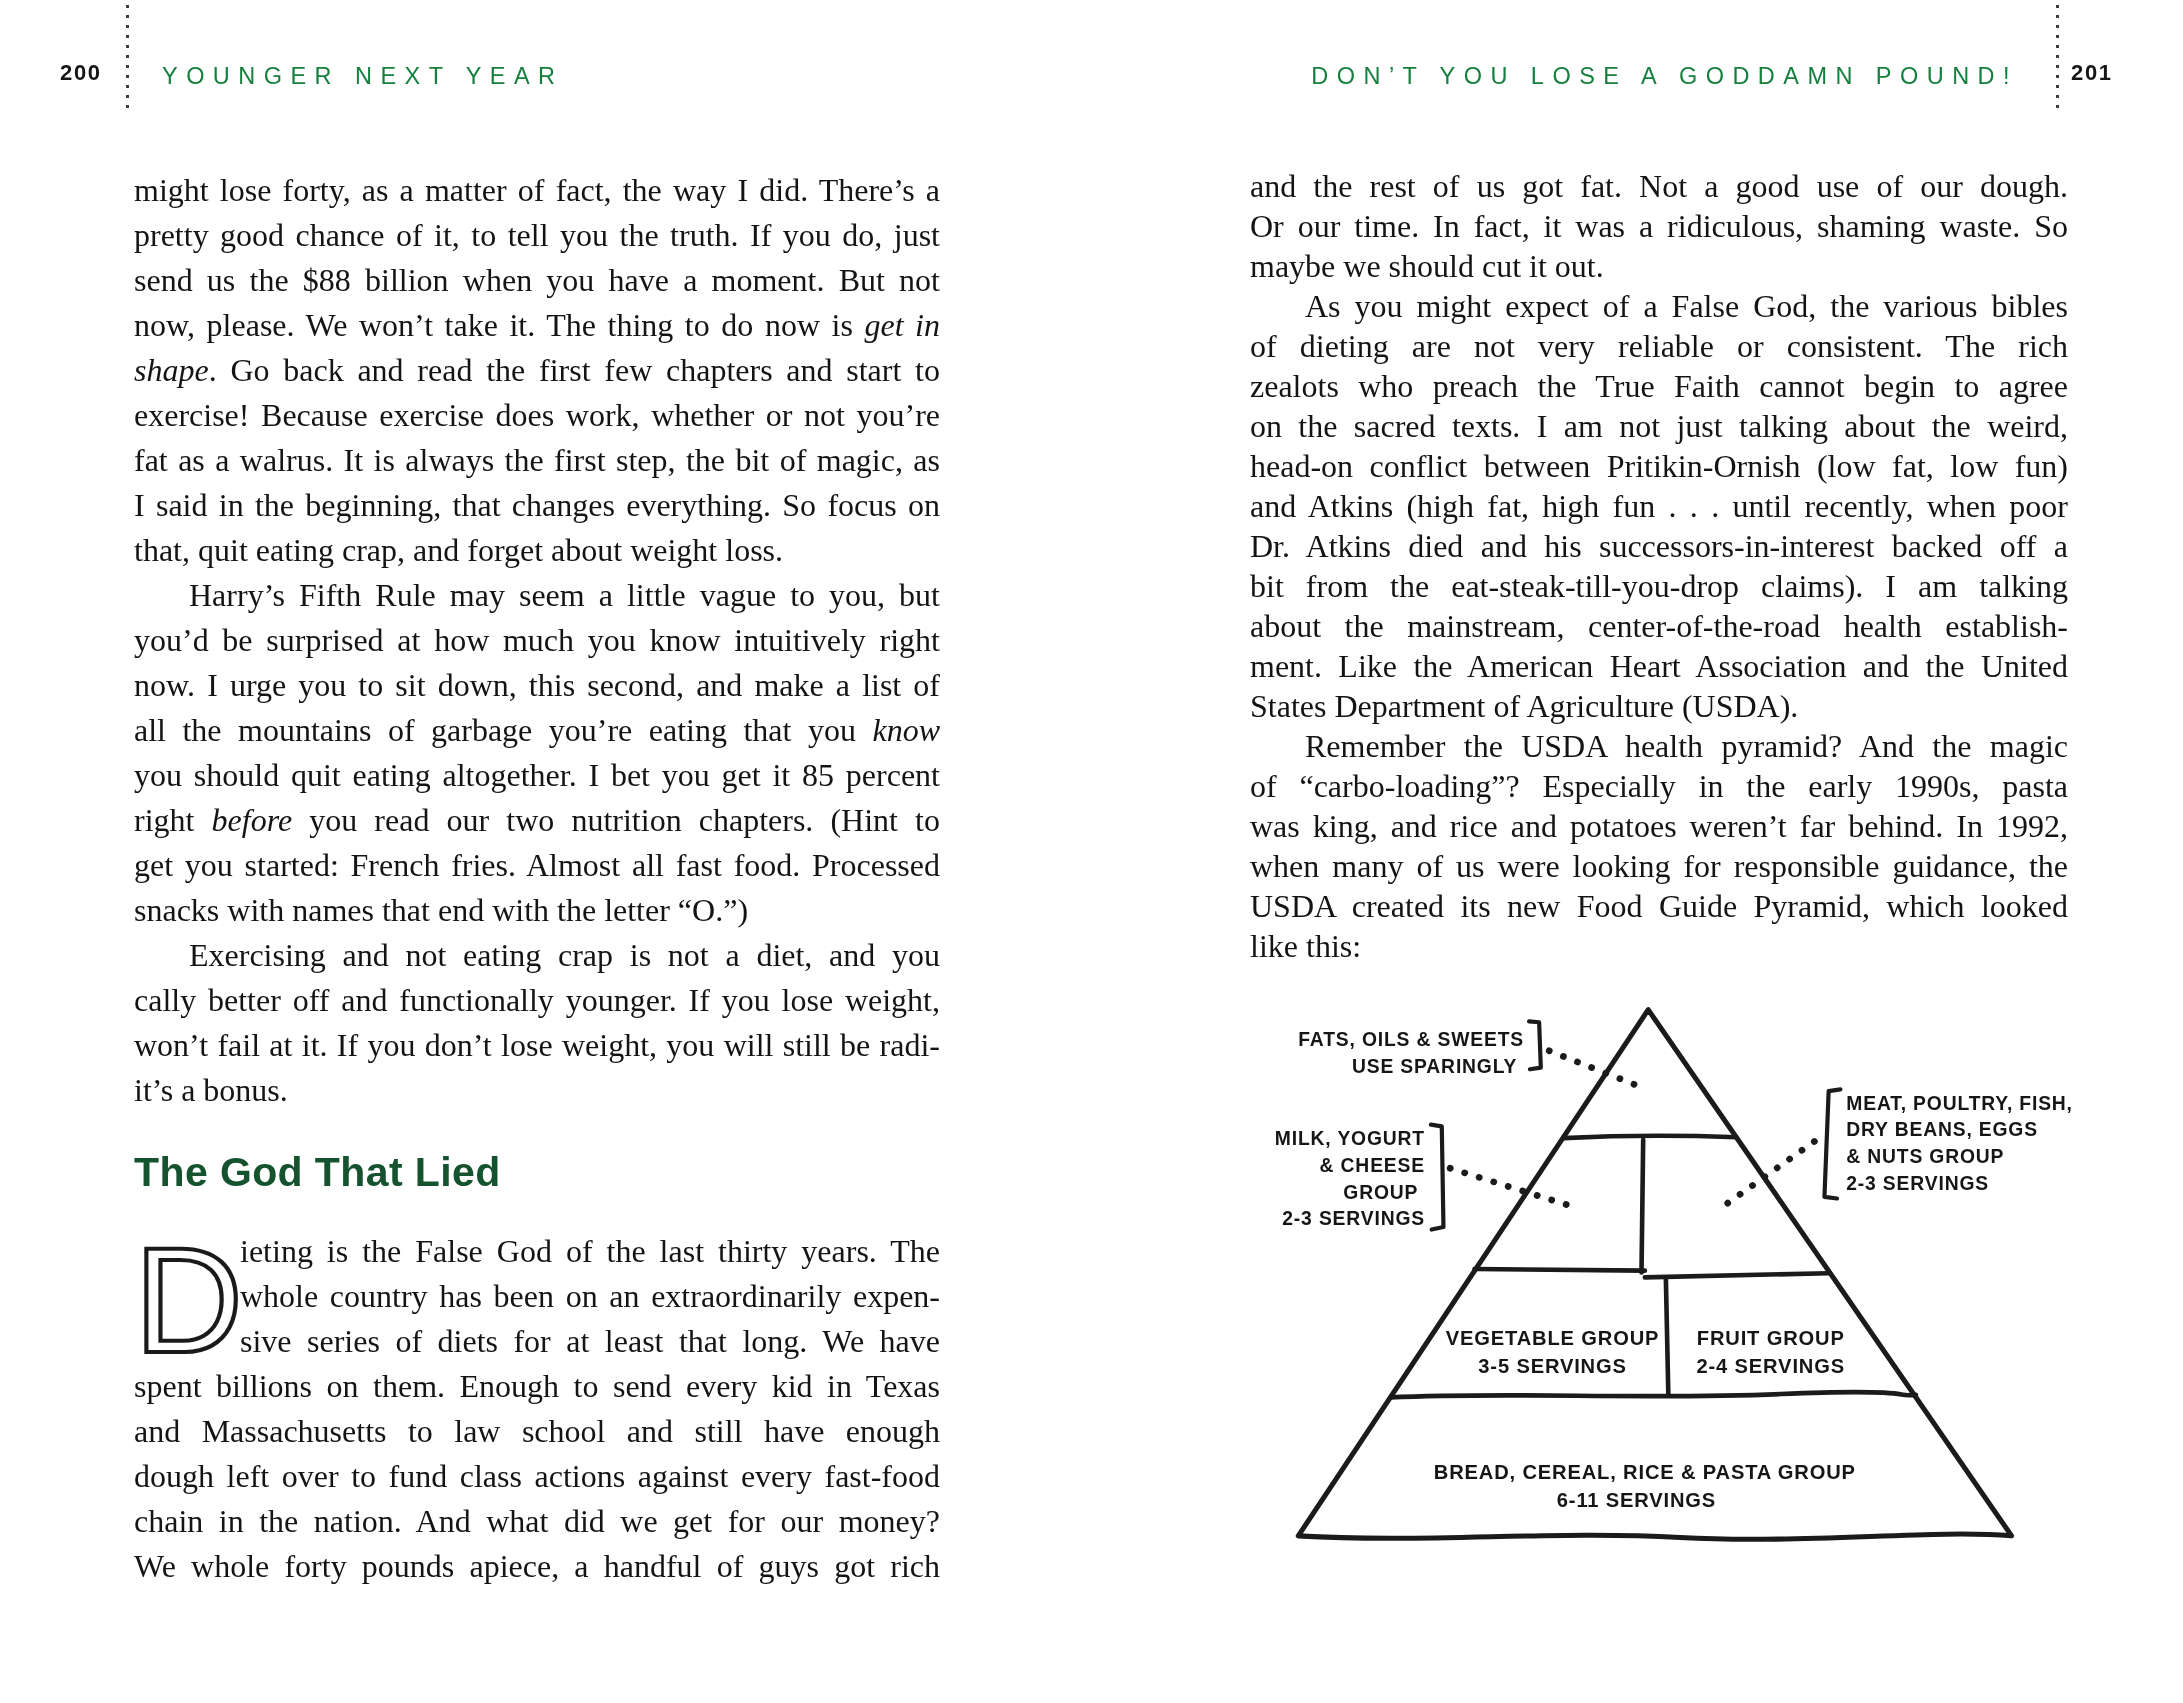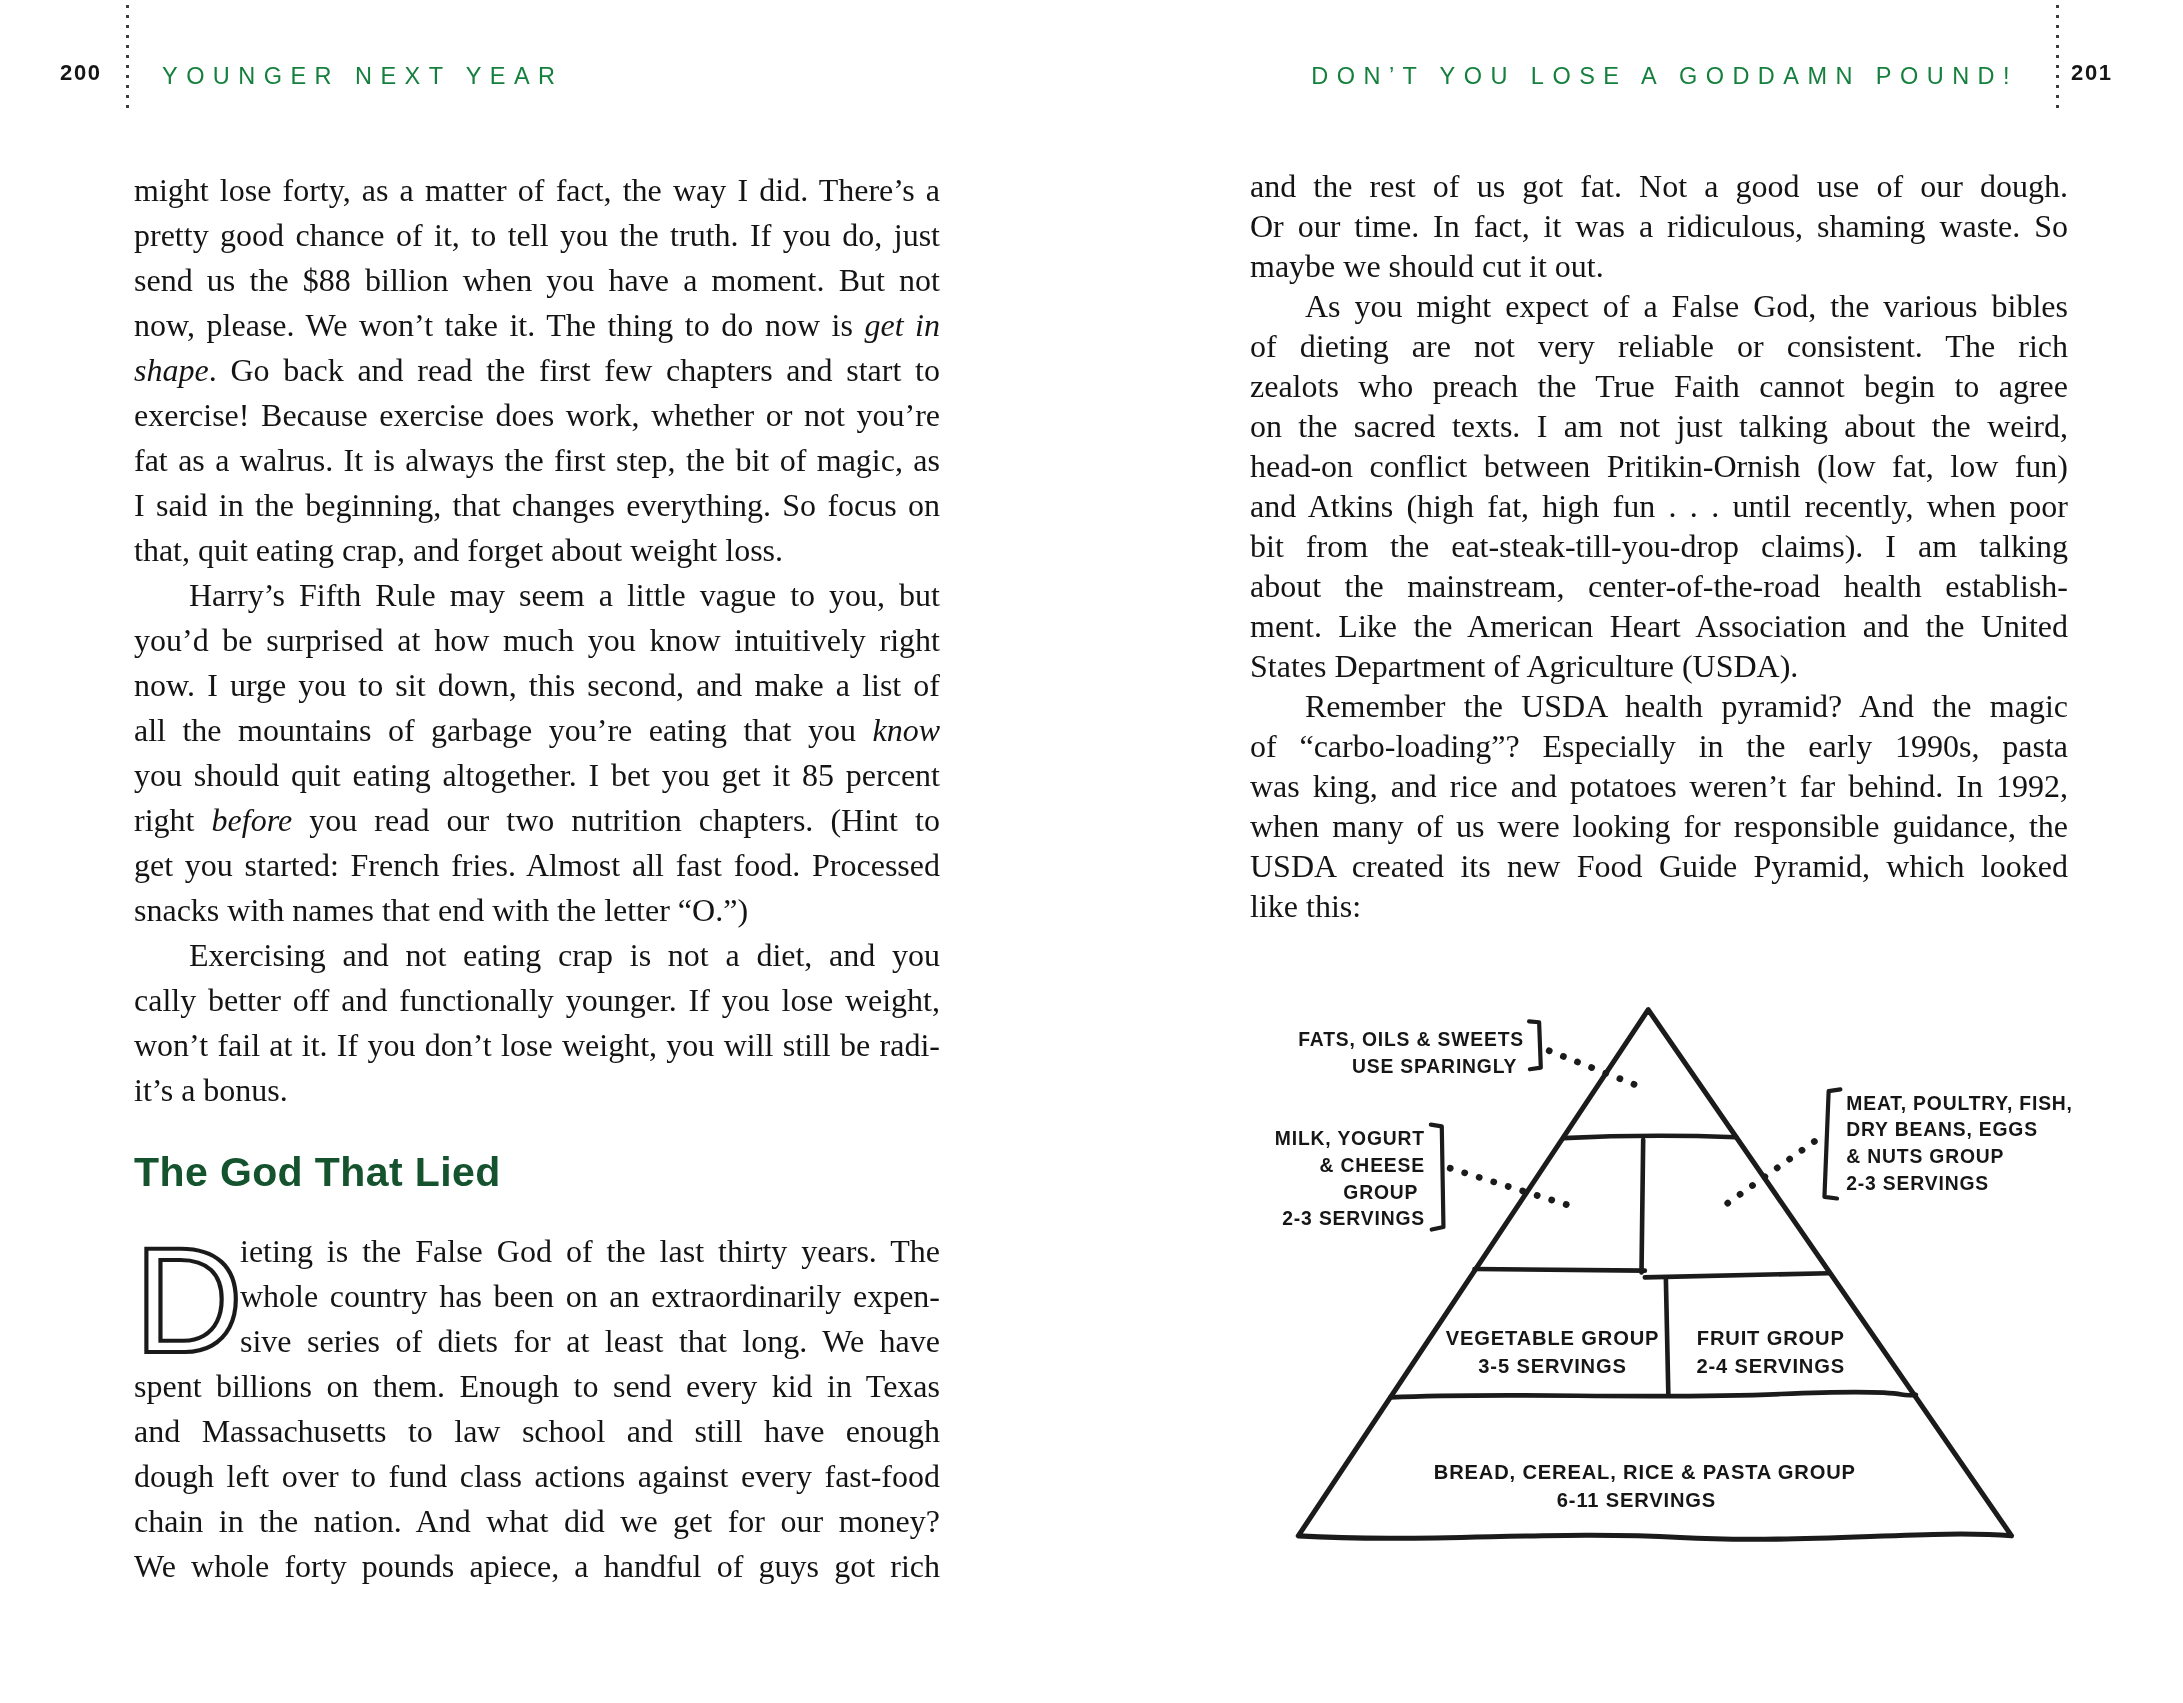--- a/index.html
+++ b/index.html
@@ -124,20 +124,21 @@
         <div class="line">Or our time. In fact, it was a ridiculous, shaming waste. So</div>
         <div class="line last">maybe we should cut it out.</div>
       </div>
       <div class="para">
         <div class="line indent">As you might expect of a False God, the various bibles</div>
         <div class="line">of dieting are not very reliable or consistent. The rich</div>
         <div class="line">zealots who preach the True Faith cannot begin to agree</div>
         <div class="line">on the sacred texts. I am not just talking about the weird,</div>
         <div class="line">head-on conflict between Pritikin-Ornish (low fat, low fun)</div>
         <div class="line">and Atkins (high fat, high fun . . . until recently, when poor</div>
+        <div class="line">Dr. Atkins died and his successors-in-interest backed off a</div>
         <div class="line">bit from the eat-steak-till-you-drop claims). I am talking</div>
         <div class="line">about the mainstream, center-of-the-road health establish-</div>
         <div class="line">ment. Like the American Heart Association and the United</div>
         <div class="line last">States Department of Agriculture (USDA).</div>
       </div>
       <div class="para">
         <div class="line indent">Remember the USDA health pyramid? And the magic</div>
         <div class="line">of “carbo-loading”? Especially in the early 1990s, pasta</div>
         <div class="line">was king, and rice and potatoes weren’t far behind. In 1992,</div>
         <div class="line">when many of us were looking for responsible guidance, the</div>

